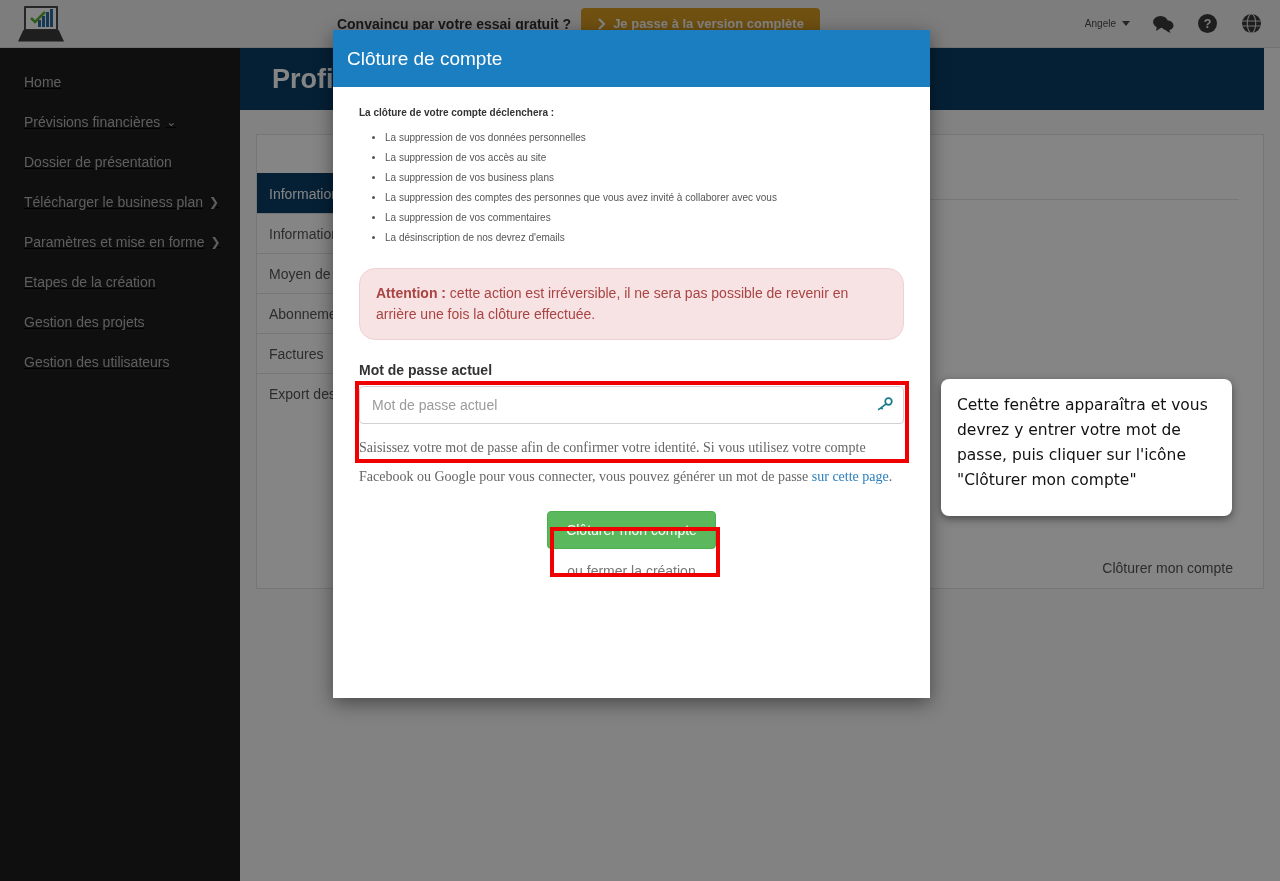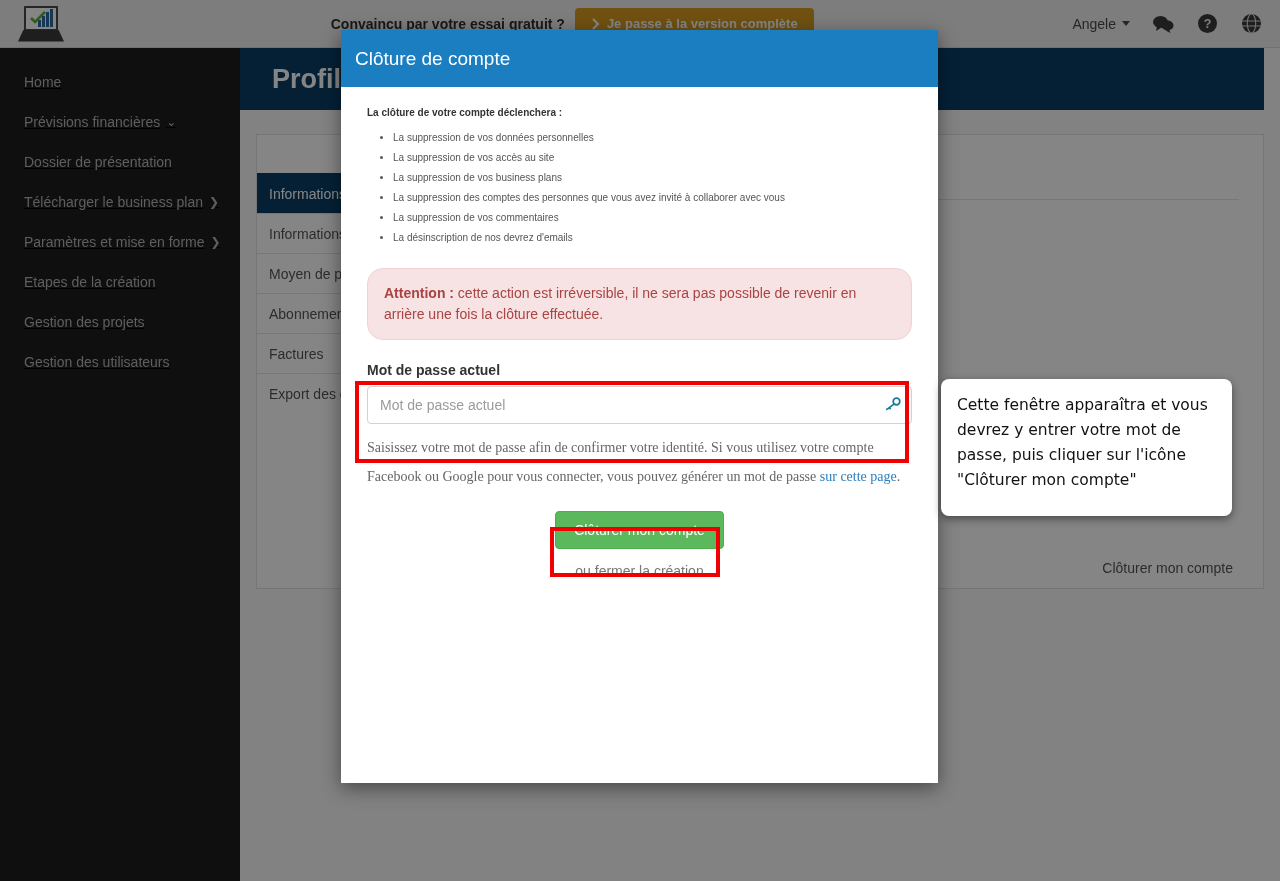--- a/index.html
+++ b/index.html
@@ -45,21 +45,21 @@
 
   .promo { flex: 1; display: flex; align-items: center; justify-content: center; gap: 10px; }
   .promo-text { font-size: 14px; font-weight: bold; color: #2f2f2f; }
   .promo-btn {
     background: #d79b21; color: #fff; font-size: 13px; font-weight: bold;
     padding: 8px 16px; border-radius: 4px; border: none; cursor: pointer;
     display: inline-flex; align-items: center; gap: 6px; white-space: nowrap;
   }
 
   .topright { display: flex; align-items: center; gap: 22px; padding-right: 18px; color: #4a4a4a; }
-  .user-menu { font-size: 14px; color: #4a4a4a; cursor: pointer; display: inline-flex; align-items: center; gap: 6px; }
+  .user-menu { font-size: 10px; color: #4a4a4a; cursor: pointer; display: inline-flex; align-items: center; gap: 6px; }
   .caret { width: 0; height: 0; border-left: 4px solid transparent; border-right: 4px solid transparent; border-top: 5px solid #4a4a4a; display: inline-block; }
   .ticon { width: 22px; height: 22px; cursor: pointer; color: #3a3a3a; display: inline-flex; align-items: center; justify-content: center; }
 
   .sidebar {
     position: absolute; left: 0; top: 48px; width: 240px; height: 833px;
     background: #1d1d1d;
     text-decoration: underline;
   }
   .nav-item {
     display: flex; align-items: center; gap: 6px;
@@ -91,22 +91,22 @@
   .panel-link {
     position: absolute; right: 30px; bottom: 12px;
     font-size: 14px; color: #555;
   }
 
   
   #overlay { position: absolute; inset: 0; background: rgba(0,0,0,0.48); }
 
   
   #modal {
-    position: absolute; left: 333px; top: 30px; width: 597px; height: 753px;
-    background: #ffffff; box-shadow: 0 5px 18px rgba(0,0,0,0.45); margin-left: 8px;
+    position: absolute; left: 333px; top: 30px; width: 597px; height: 668px;
+    background: #ffffff; box-shadow: 0 5px 18px rgba(0,0,0,0.45);
   }
   .modal-head {
     height: 57px; background: #1a7ec1; color: #fff;
     display: flex; align-items: center; padding-left: 14px;
     font-size: 19px;
   }
   .modal-body { padding: 20px 26px 0 26px; }
   .modal-lead { font-size: 10px; font-weight: bold; color: #333; margin: 0 0 10px 0; }
   .modal-list { margin: 0 0 0 4px; padding-left: 22px; color: #555; font-size: 10px; line-height: 20px; }
   .modal-list li { margin-bottom: 0px; }

